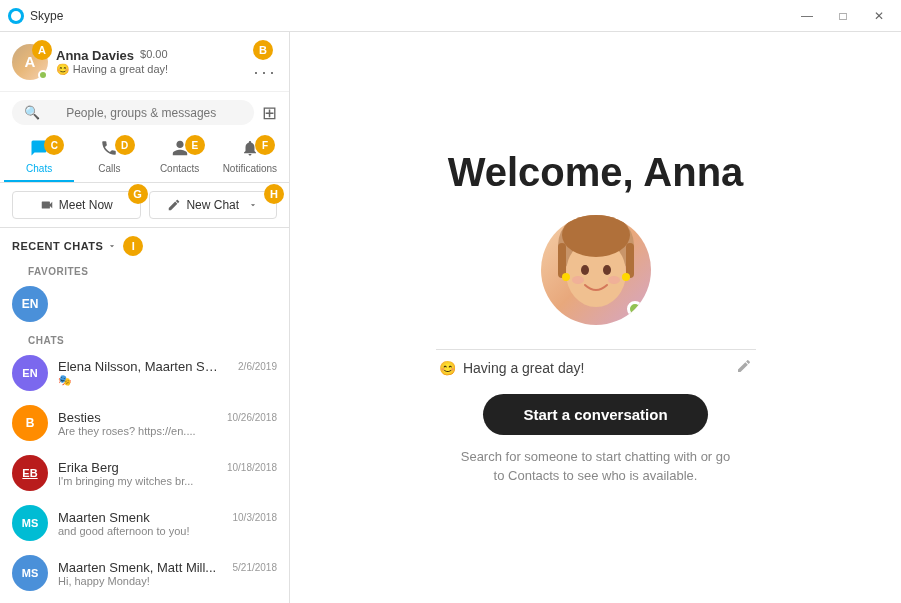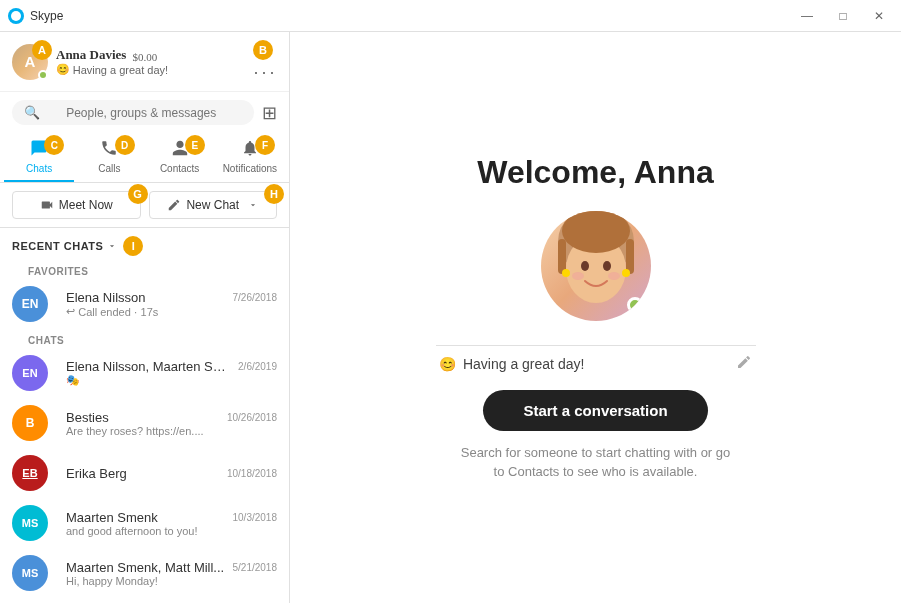--- a/index.html
+++ b/index.html
@@ -173,21 +173,21 @@
       font-size: 10px;
       font-weight: 700;
       color: #888;
       text-transform: uppercase;
       letter-spacing: 0.5px;
     }
     .chat-item {
       display: flex;
       align-items: center;
       padding: 7px 12px;
-      gap: 18px;
+      gap: 10px;
       cursor: pointer;
     }
     .chat-avatar {
       width: 36px; height: 36px;
       border-radius: 50%;
       background: #e0e0e0;
       display: flex; align-items: center; justify-content: center;
       font-size: 12px;
       font-weight: 700;
       color: #fff;
@@ -205,21 +205,21 @@
     .main-content {
       flex: 1;
       display: flex;
       flex-direction: column;
       align-items: center;
       justify-content: center;
       background: #fff;
       padding: 20px;
     }
     .welcome-title {
-      font-size: 32px;
+      font-size: 40px;
       font-weight: 700;
       color: #222;
       margin-bottom: 20px;
     }
     .welcome-avatar {
       width: 110px; height: 110px;
       border-radius: 50%;
       background: linear-gradient(135deg, #f5d0a9, #e8a87c, #d4a5c9);
       position: relative;
       margin-bottom: 16px;
@@ -292,21 +292,21 @@
   <div class="sidebar">
 
     <div class="profile-area">
       <div class="profile-left">
         <div class="avatar-wrap" style="position:relative;">
           <div class="avatar" style="background: linear-gradient(135deg, #c9a87c, #e8b87a, #f5d0b0); font-size:15px; color:#fff; font-weight:700;">A</div>
           <div class="online-dot"></div>
           <div class="badge-circle badge-a">A</div>
         </div>
         <div class="profile-info">
-          <div style="display:flex;gap:6px;align-items:flex-end;font-family:Liberation Serif, serif;">
+          <div style="display:flex;gap:6px;align-items:flex-start;">
             <span class="profile-name">Anna Davies</span>
             <span class="profile-balance">$0.00</span>
           </div>
           <div class="profile-status">
             <span>😊</span>
             <span>Having a great day!</span>
           </div>
         </div>
       </div>
       <div style="position:relative;">
@@ -391,30 +391,20 @@
     </div>
 
     <div class="chat-list">
 
       <div class="subsection-label">FAVORITES</div>
 
       <div class="chat-item">
         <div class="chat-avatar blue" style="background:#4a90d9; font-size:12px; font-weight:700;">
           EN
         </div>
-        <div class="chat-info">
-          <div class="chat-name-row">
-            <span class="chat-name">Elena Nilsson</span>
-            <span class="chat-date">7/26/2018</span>
-          </div>
-          <div class="chat-preview">
-            <span>↩</span>
-            <span>Call ended · 17s</span>
-          </div>
-        </div>
       </div>
 
       <div class="subsection-label">CHATS</div>
 
       <div class="chat-item">
         <div class="chat-avatar" style="background:#7b68ee; font-size:11px; font-weight:700;">EN</div>
         <div class="chat-info">
           <div class="chat-name-row">
             <span class="chat-name">Elena Nilsson, Maarten Sm...</span>
             <span class="chat-date">2/6/2019</span>
@@ -438,20 +428,23 @@
         </div>
       </div>
 
       <div class="chat-item">
         <div class="chat-avatar" style="background:#b91c1c; font-size:11px; font-weight:700;text-decoration:underline;">EB</div>
         <div class="chat-info">
           <div class="chat-name-row">
             <span class="chat-name">Erika Berg</span>
             <span class="chat-date">10/18/2018</span>
           </div>
+          <div class="chat-preview">
+            <span>I'm bringing my witches br...</span>
+          </div>
         </div>
       </div>
 
       <div class="chat-item">
         <div class="chat-avatar" style="background:#00bcd4; font-size:11px; font-weight:700;">MS</div>
         <div class="chat-info">
           <div class="chat-name-row">
             <span class="chat-name">Maarten Smenk</span>
             <span class="chat-date">10/3/2018</span>
           </div>

